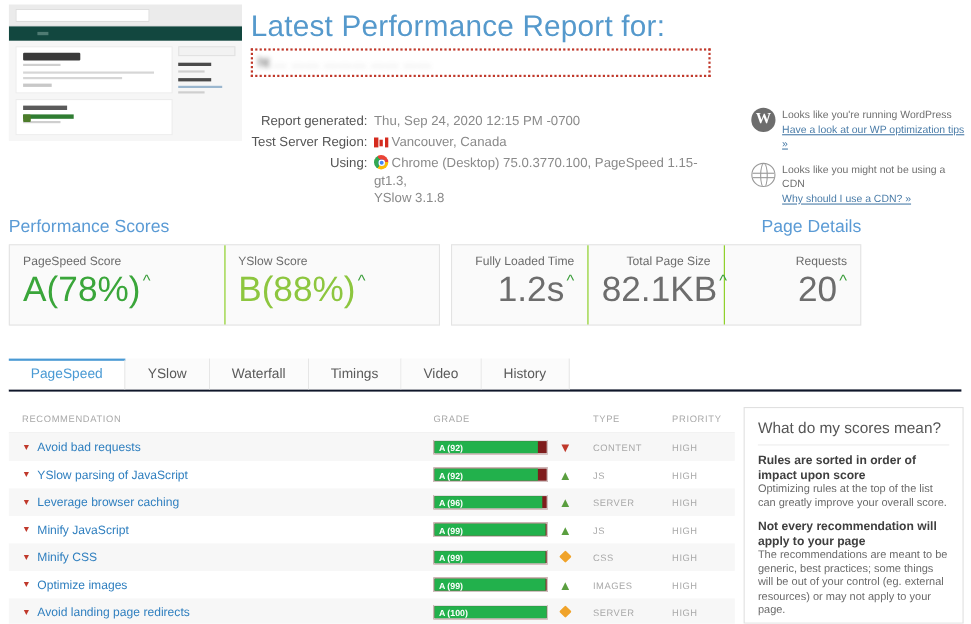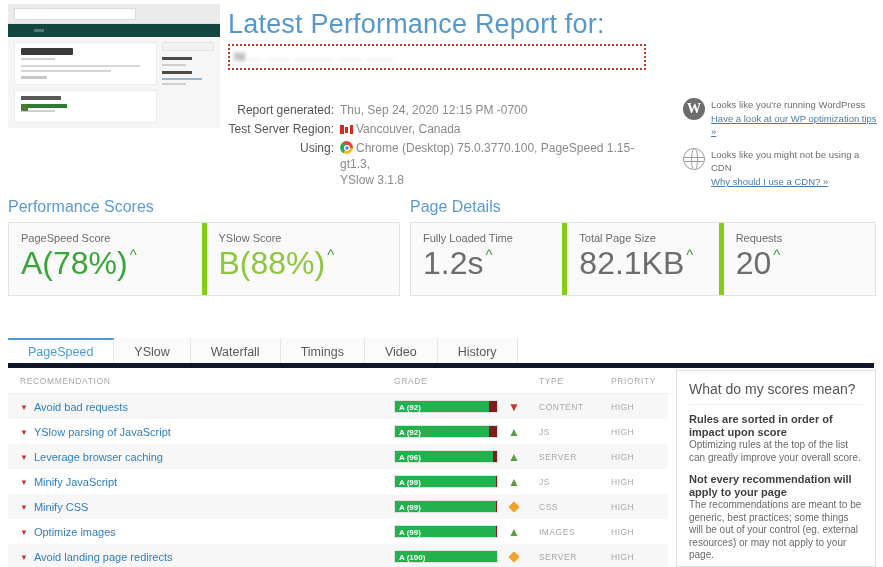--- a/index.html
+++ b/index.html
@@ -120,46 +120,46 @@
   .cdn-ico::before { left: 7px; top: -1px; width: 5px; height: 21px; }
   .cdn-ico::after { left: -1px; top: 8px; width: 21px; height: 3px; border-radius: 0; border-left: 0; border-right: 0; }
   .notice-txt { line-height: 13px; color: #6f6f6f; }
   .notice-txt a { color: #4a7ca8; text-decoration: underline; display: block; margin-top: 1px; }
 
   
   .sec-title {
     font-size: 16px; color: #5b9bd5; font-weight: normal;
   }
   .scores-sec { position: absolute; left: 8px; top: 198px; width: 392px; }
-  .details-sec { position: absolute; left: 410px; top: 198px; width: 466px; }
+  .details-sec { position: absolute; left: 410px; top: 198px; width: 373px; text-align: right; }
 
   .card-row {
     display: flex; border: 1px solid #e3e3e3; background: #fafafa;
     margin-top: 6px; height: 74px;
   }
   .card {
-    flex: 1 1 0; padding: 9px 12px; border-right: 5px solid #84cc16; min-width: 0;
+    flex: 1 1 0; padding: 9px 12px; border-right: 1px solid #84cc16; min-width: 0;
   }
   .card:last-child { border-right: 0; }
   .card-label { font-size: 11px; color: #6b6b6b; margin-bottom: 1px; }
   .card-value { font-size: 32px; line-height: 36px; font-weight: normal; white-space: nowrap; }
   .grade-a { color: #3aa63a; }
   .grade-b { color: #8dc63f; }
   .pct { color: #3aa63a; }
   .pct-b { color: #8dc63f; }
   .val-gray { color: #6d6d6d; }
   .caret-up {
     display: inline-block; vertical-align: 14px; margin-left: 2px;
     font-size: 15px; color: #3c9e3c; line-height: 0;
   }
 
   
   .tabs {
-    position: absolute; left: 8px; top: 338px; width: 866px; height: 30px;
-    border-bottom: 5px solid #0f172a; display: flex;
+    position: absolute; left: 8px; top: 326px; width: 866px; height: 30px;
+    border-bottom: 2px solid #0f172a; display: flex;
   }
   .tab {
     padding: 6px 20px; font-size: 12.5px; color: #5a5a5a;
     border-right: 1px solid #e6e6e6; background: #fbfbfb; cursor: pointer;
     line-height: 17px;
   }
   .tab.active {
     color: #4a9ad4; background: #fff;
     border-top: 2px solid #4a9ad4; padding-top: 4px;
     border-right: 1px solid #e6e6e6;

